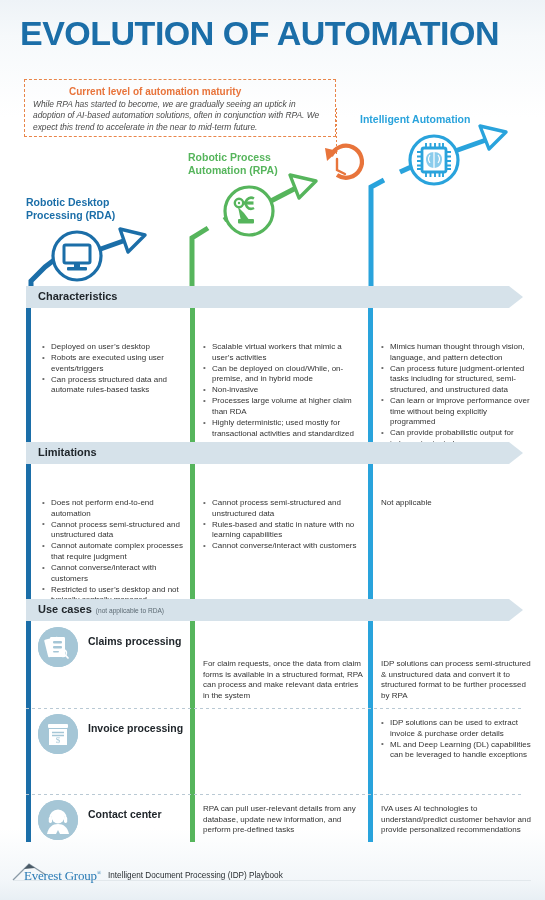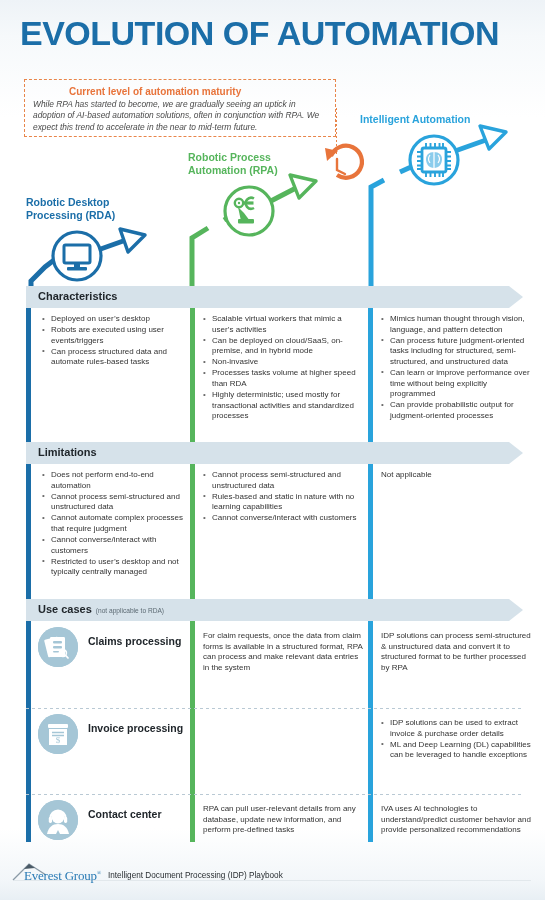--- a/index.html
+++ b/index.html
@@ -103,21 +103,21 @@
     color: #333333;
     margin-bottom: 0.5px;
   }
   ul.col-list li:before {
     content: "\2022";
     position: absolute; left: 0; top: -0.5px;
     color: #6b6b6b; font-size: 8px;
   }
   .plain-text { font-size: 8px; line-height: 10.6px; color: #333333; }
 
-  .col { position: absolute; }
+  .col { position: absolute; margin-top: 28px; }
   .colA { left: 42px; width: 143px; }
   .colB { left: 203px; width: 160px; }
   .colC { left: 381px; width: 152px; }
 
   
   .uc-row { position: absolute; left: 26px; width: 497px; }
   .uc-sep {
     position: absolute; left: 26px; width: 497px; height: 1px;
     background: repeating-linear-gradient(90deg,#b9c9d4 0 3px, transparent 3px 6px);
   }
@@ -245,23 +245,23 @@
     <div class="col colA" style="top:28px">
       <ul class="col-list">
         <li>Deployed on user’s desktop</li>
         <li>Robots are executed using user events/triggers</li>
         <li>Can process structured data and automate rules-based tasks</li>
       </ul>
     </div>
     <div class="col colB" style="top:28px">
       <ul class="col-list">
         <li>Scalable virtual workers that mimic a user’s activities</li>
-        <li>Can be deployed on cloud/SaaS, on-premise, and in hybrid mode</li>
+        <li>Can be deployed on cloud/While, on-premise, and in hybrid mode</li>
         <li>Non-invasive</li>
-        <li>Processes tasks volume at higher speed than RDA</li>
+        <li>Processes large volume at higher claim than RDA</li>
         <li>Highly deterministic; used mostly for transactional activities and standardized processes</li>
       </ul>
     </div>
     <div class="col colC" style="top:28px">
       <ul class="col-list">
         <li>Mimics human thought through vision, language, and pattern detection</li>
         <li>Can process future judgment-oriented tasks including for structured, semi-structured, and unstructured data</li>
         <li>Can learn or improve performance over time without being explicitly programmed</li>
         <li>Can provide probabilistic output for judgment-oriented processes</li>
       </ul>

